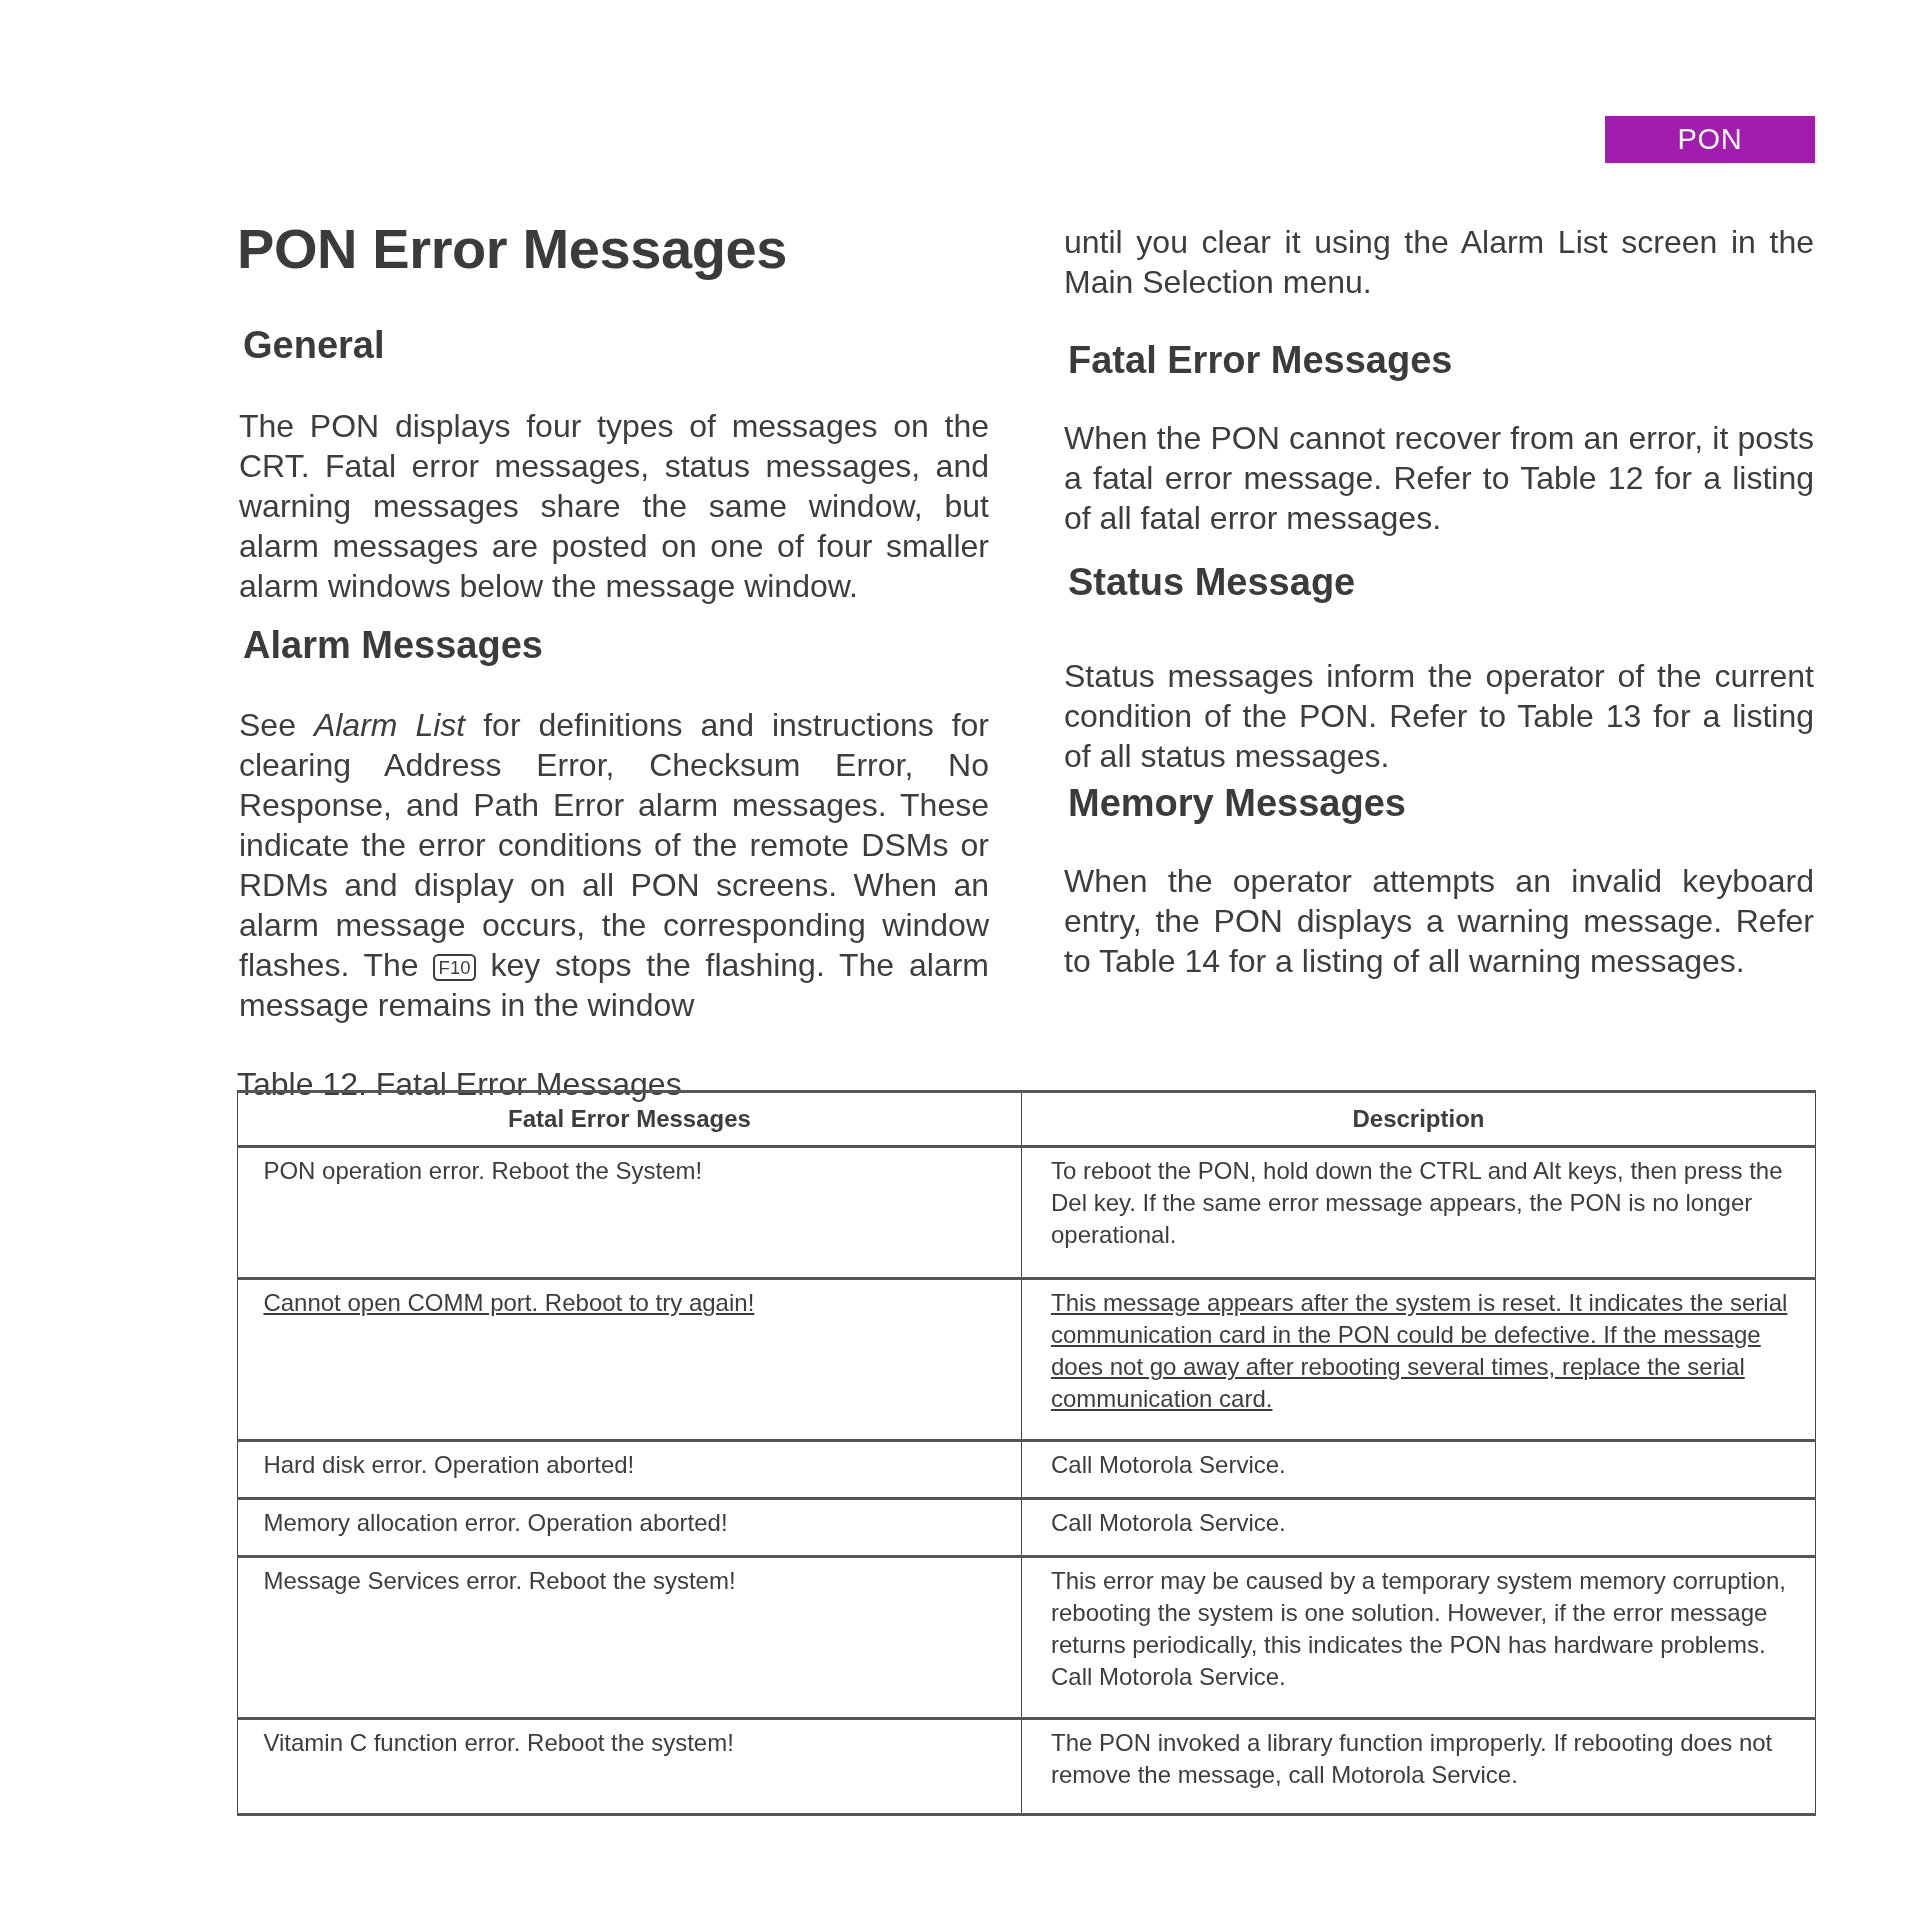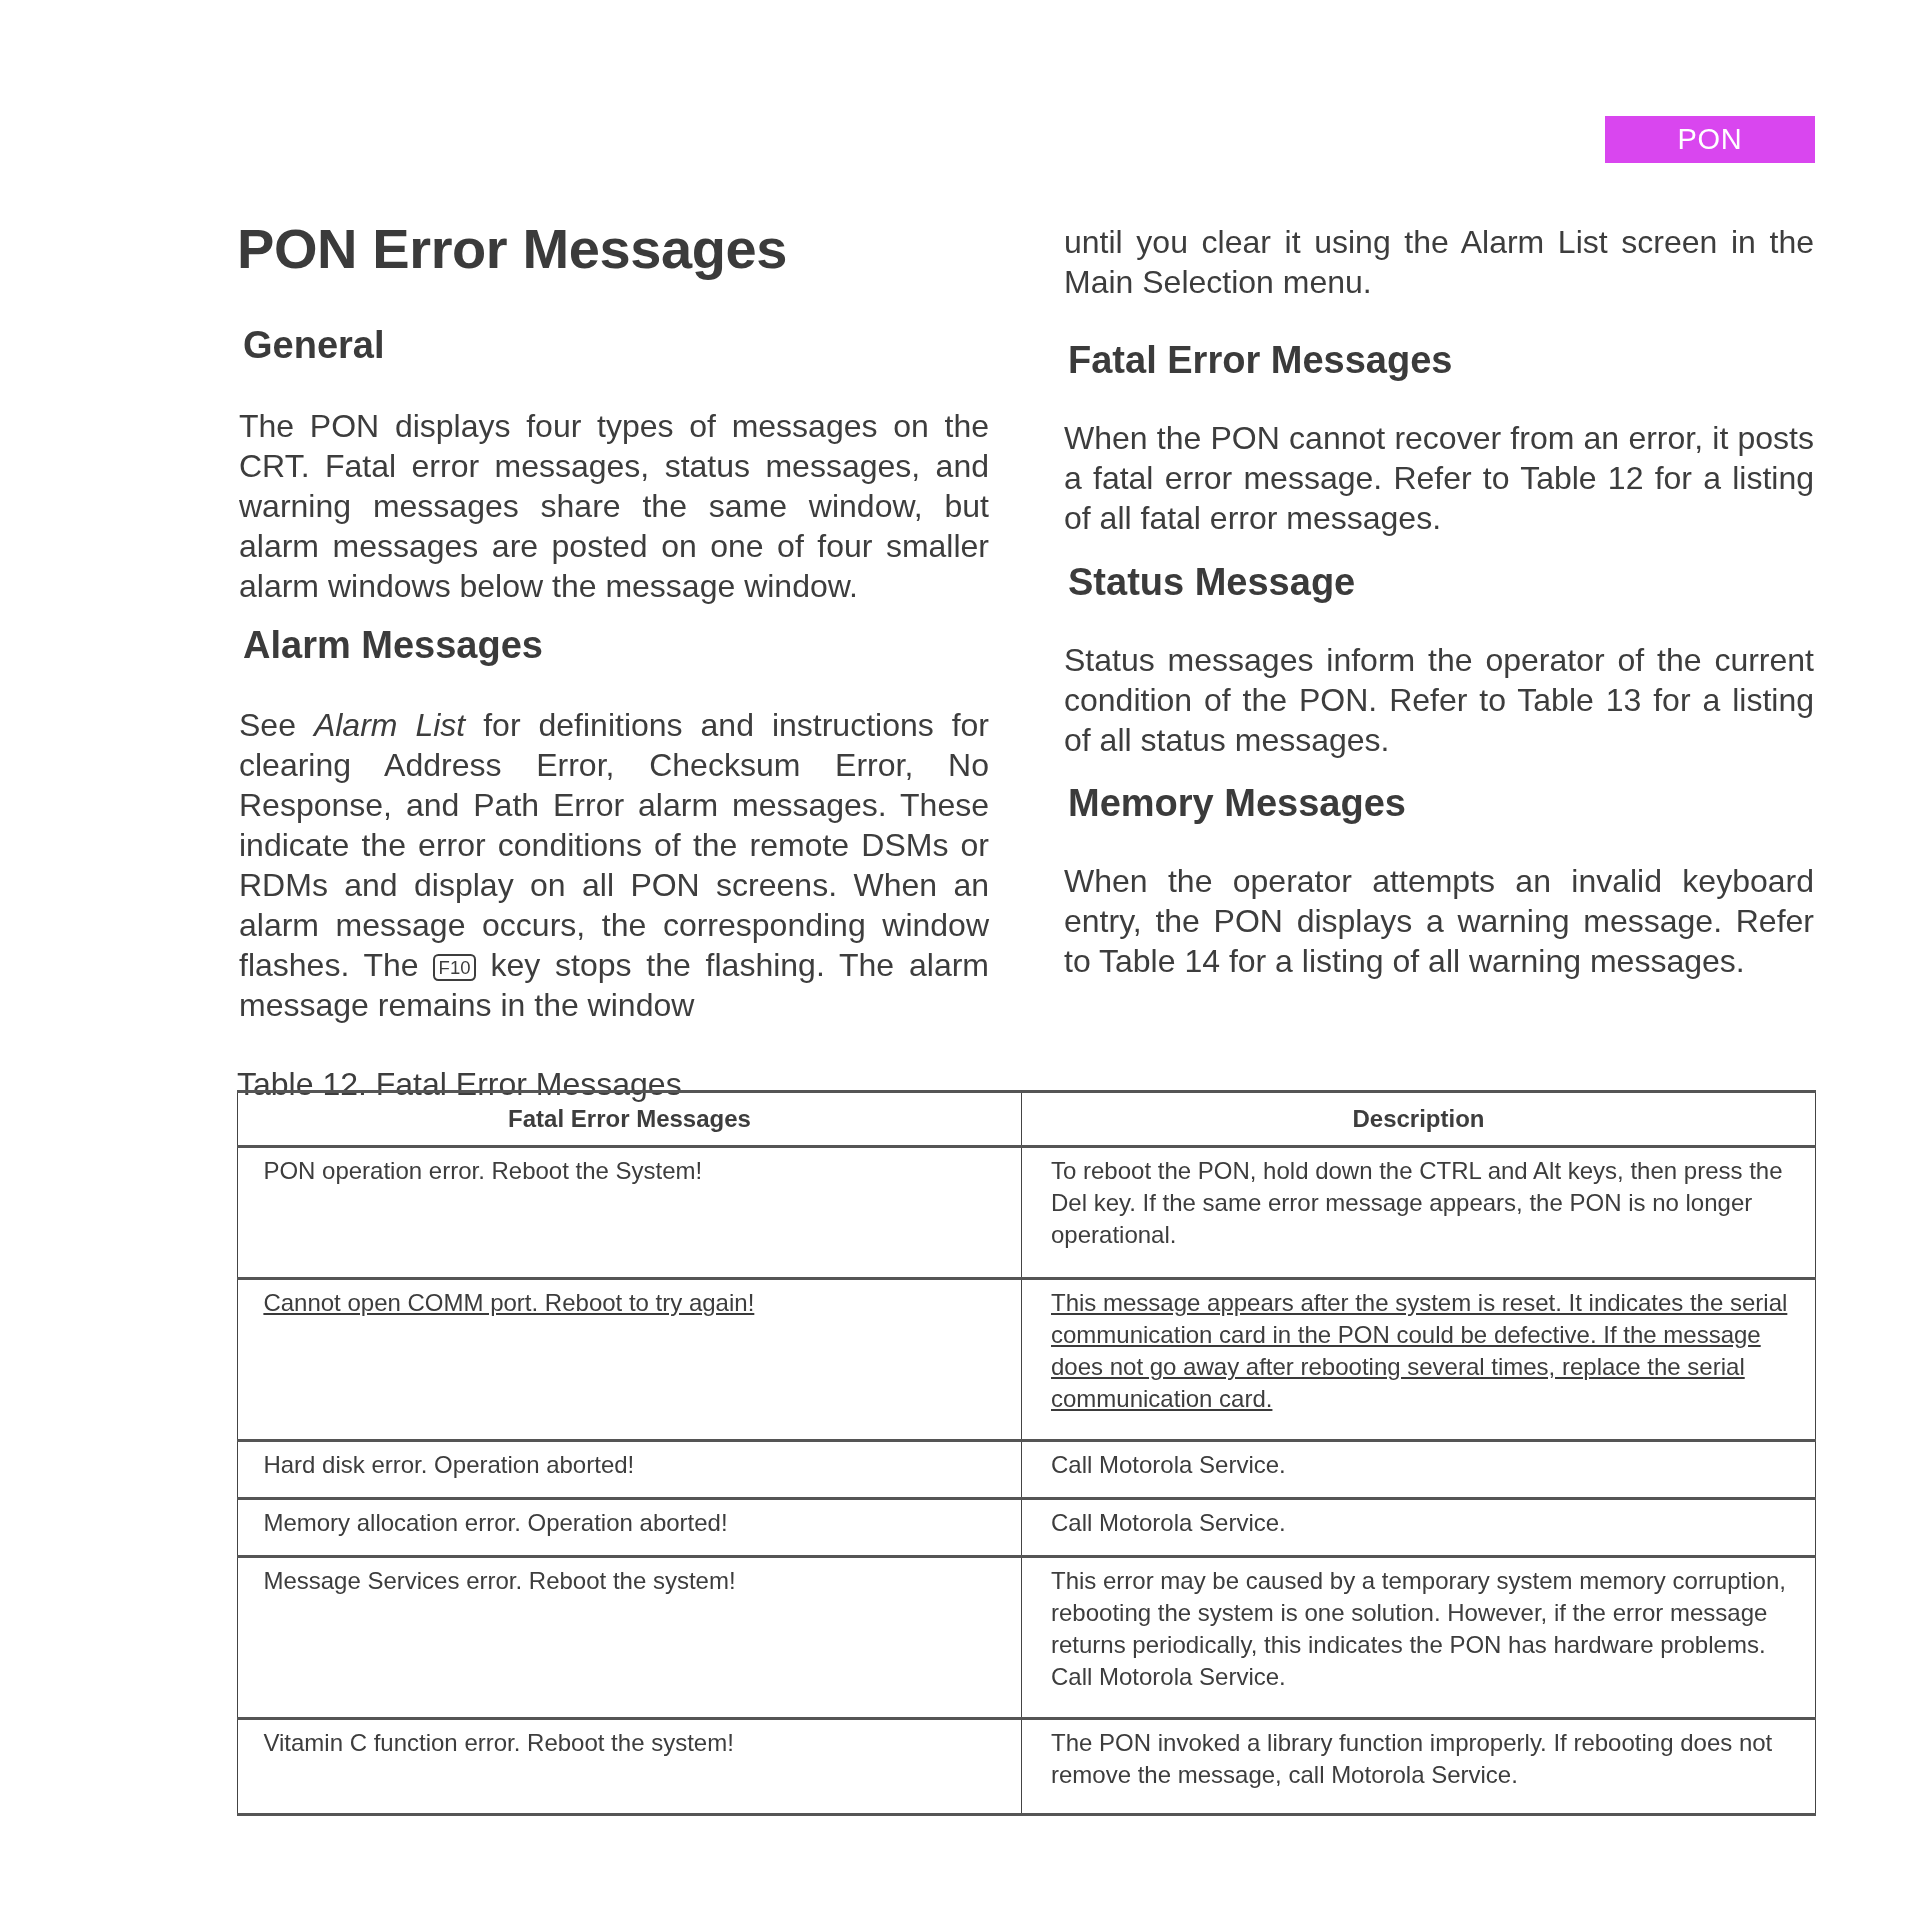--- a/index.html
+++ b/index.html
@@ -1,19 +1,19 @@
 <!DOCTYPE html>
 <html style="font-size:6.2px"><head>
 <meta charset="utf-8">
 <style>
   html, body { margin: 0; padding: 0; background: #ffffff; }
   body { width: 1935px; height: 2555px; position: relative; overflow: hidden;
          font-family: "Liberation Sans", "DejaVu Sans", sans-serif; color: #3a3a3a; }
   .abs { position: absolute; }
-  .tab { left: 1605px; top: 116px; width: 210px; height: 47px; background: #d946ef;
+  .tab { left: 1605px; top: 116px; width: 210px; height: 47px; background: #a21caf;
          color: #ffffff; font-size: 29px; font-weight: normal; display: flex;
          align-items: center; justify-content: center; letter-spacing: 0.8px; }
   .title { left: 237px; top: 216px; font-size: 56px; font-weight: bold; color: #3b3b3b;
            white-space: nowrap; letter-spacing: -0.4px; }
   h2 { margin: 4px; font-weight: bold; font-size: 38px; color: #3b3b3b; white-space: nowrap; }
   .para { font-size: 32px; line-height: 40px; text-align: justify; color: #3d3d3d;
           width: 750px; }
   .para em { font-style: italic; }
   .keycap { display: inline-block; border: 2.3px solid #3d3d3d; border-radius: 5.4px;
             font-size: 18.5px; line-height: 21px; padding: 0.8px 3.1px; vertical-align: 2.3px;
@@ -52,21 +52,21 @@
 <div class="abs para" style="left:1064px; top:222px;">until you clear it using the Alarm List screen in the Main Selection menu.</div>
 
 <div class="abs" style="left:1064px; top:335px;">
   <h2>Fatal Error Messages</h2>
 </div>
 <div class="abs para" style="left:1064px; top:418px;">When the PON cannot recover from an error, it posts a fatal error message. Refer to Table 12 for a listing of all fatal error messages.</div>
 
 <div class="abs" style="left:1064px; top:557px;">
   <h2>Status Message</h2>
 </div>
-<div class="abs para" style="left:1064px; top:640px;">Status messages inform the operator of the current condition of the PON. Refer to Table 13 for a listing of all status messages.</div>
+<div class="abs para" style="left:1064px; top:656px;">Status messages inform the operator of the current condition of the PON. Refer to Table 13 for a listing of all status messages.</div>
 
 <div class="abs" style="left:1064px; top:778px;">
   <h2>Memory Messages</h2>
 </div>
 <div class="abs para" style="left:1064px; top:861px;">When the operator attempts an invalid keyboard entry, the PON displays a warning message. Refer to Table 14 for a listing of all warning messages.</div>
 
 <div class="abs caption">Table 12.  Fatal Error Messages</div>
 
 <table class="t">
   <colgroup>

